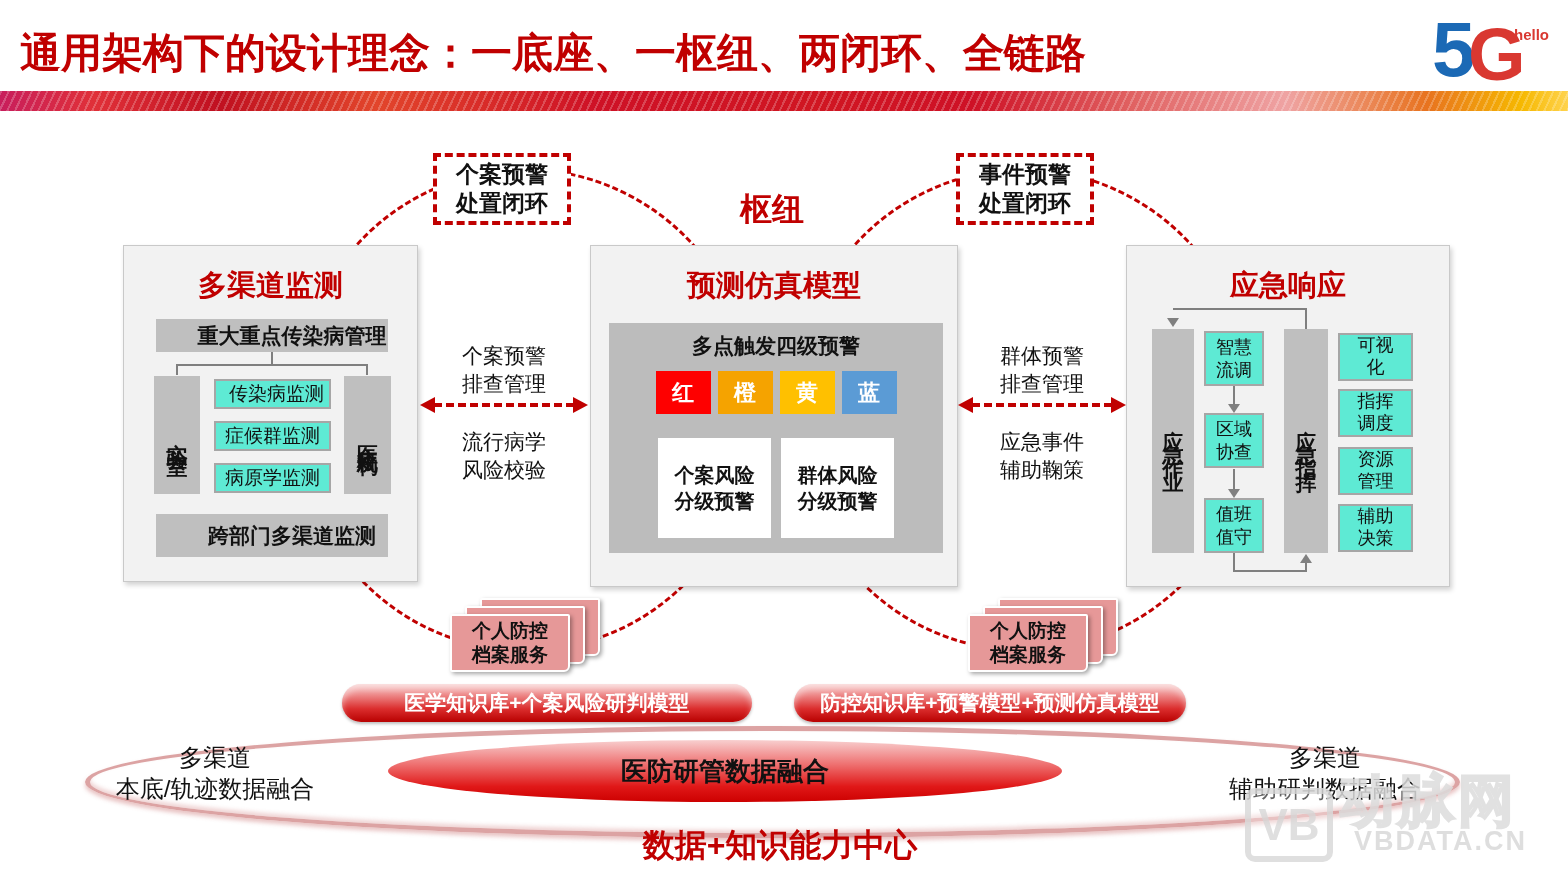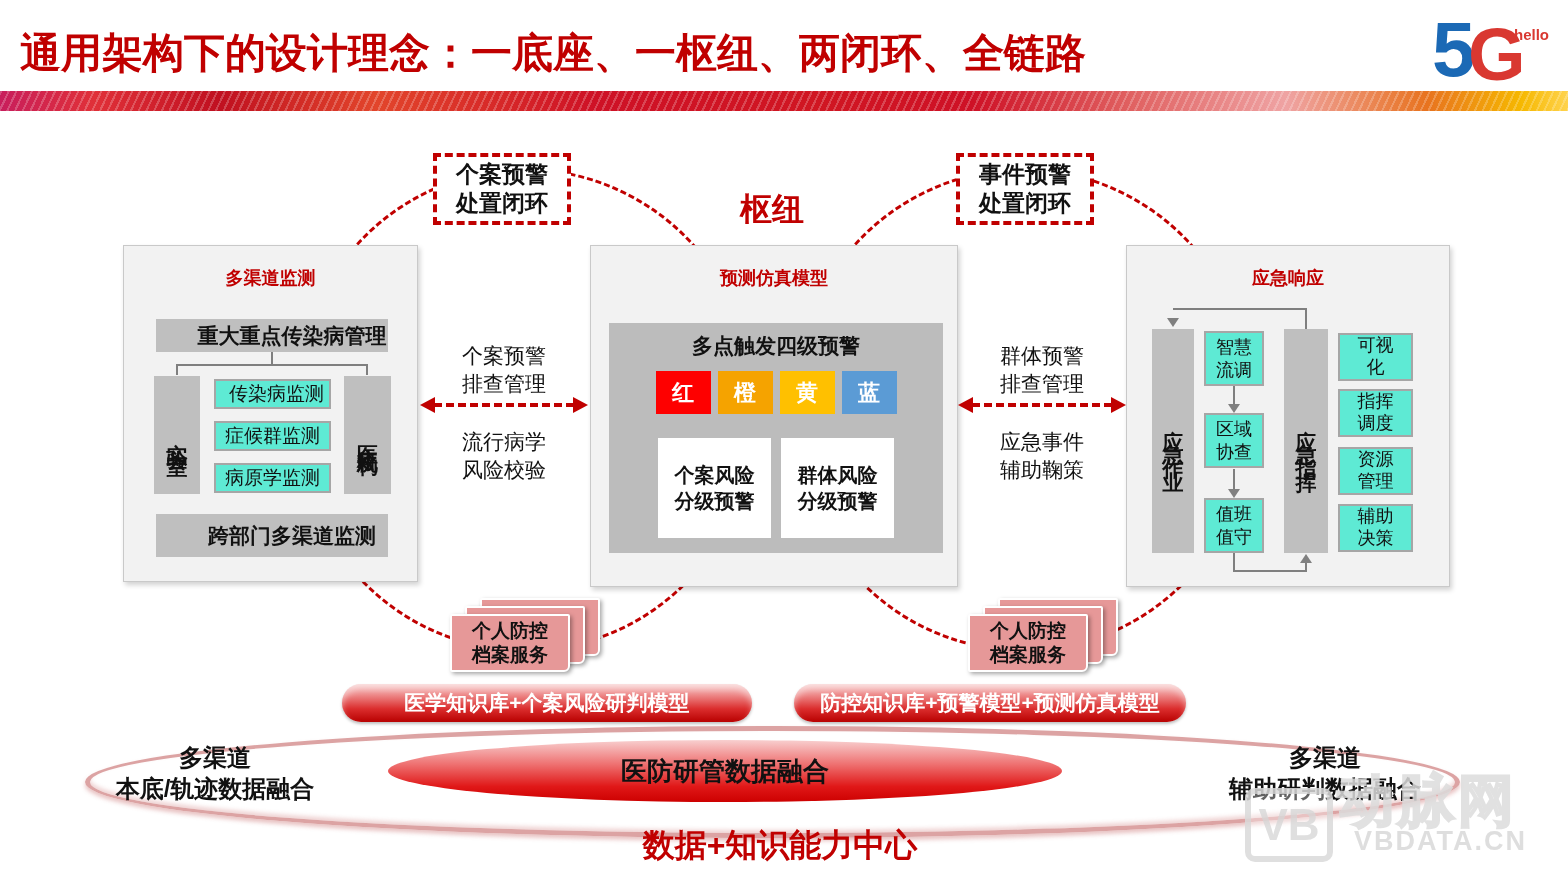--- a/index.html
+++ b/index.html
@@ -32,21 +32,21 @@
     font-size:23px; font-weight:800; color:#111; text-align:center; line-height:1.25; z-index:5; }
   .loop-label.l { left:433px; }
   .loop-label.r { left:956px; }
   .hub-label { position:absolute; left:722px; top:188px; width:100px; text-align:center;
     font-size:32px; font-weight:800; color:#C00000; z-index:5; }
 
   
   .panel { position:absolute; background:#F2F2F2; border:1px solid #C9C9C9;
     box-shadow:2px 3px 5px rgba(0,0,0,.18); z-index:2; }
   .panel-title { position:absolute; left:0; top:20px; width:100%; text-align:center;
-    font-size:18px; font-weight:800; color:#C00000; }
+    font-size:29px; font-weight:800; color:#C00000; }
   .graybar { position:absolute; background:#BFBFBF; color:#111; font-weight:800;
     display:flex; align-items:center; justify-content:center;padding-left:40px; }
   .vbar { position:absolute; background:#BFBFBF; color:#111; font-weight:800;
     display:flex; align-items:center; justify-content:center;
     writing-mode:vertical-rl; text-orientation:upright; }
   .wbox { position:absolute; background:#5eead4; border:2px solid #A6A6A6; color:#111;
     display:flex; align-items:center; justify-content:center; text-align:center; }
   .gline { position:absolute; background:#7F7F7F; }
 
   
@@ -107,21 +107,21 @@
   #model-right { left:794px; top:684px; width:392px; }
 
   
   .fusion-outer { position:absolute; left:85px; top:726px; width:1375px; height:112px;
     border:5px solid #DCA3A3; border-radius:50%; z-index:1;
     box-shadow:0 3px 4px rgba(190,80,80,.35), inset 0 -3px 4px rgba(190,80,80,.25); }
   .fusion-inner { position:absolute; left:388px; top:740px; width:674px; height:62px; border-radius:50%;
     background:linear-gradient(180deg,#F8CFCF 0%,#EE6F6F 40%,#E01818 75%,#CD0000 100%); z-index:3;
     display:flex; align-items:center; justify-content:center;
     font-size:26px; font-weight:800; color:#111; }
-  .fusion-side { position:absolute; text-align:center; font-size:24px; font-weight:700; color:#111;
+  .fusion-side { position:absolute; text-align:center; font-size:24px; font-weight:400; color:#111;
     line-height:1.3; z-index:4; }
   #fusion-left  { left:70px;  top:742px; width:290px; }
   #fusion-right { left:1190px; top:742px; width:270px; }
   .bottom-title { position:absolute; left:535px; top:824px; width:490px; text-align:center;
     font-size:32px; font-weight:800; color:#C00000; z-index:4; }
 
   
   .watermark { position:absolute; left:1242px; top:756px; width:326px; height:112px; z-index:6; opacity:.85; }
   .wm-logo { position:absolute; left:3px; top:32px; width:88px; height:74px;
     border:6px solid #DADADA; border-radius:10px; display:flex; align-items:center; justify-content:center;

